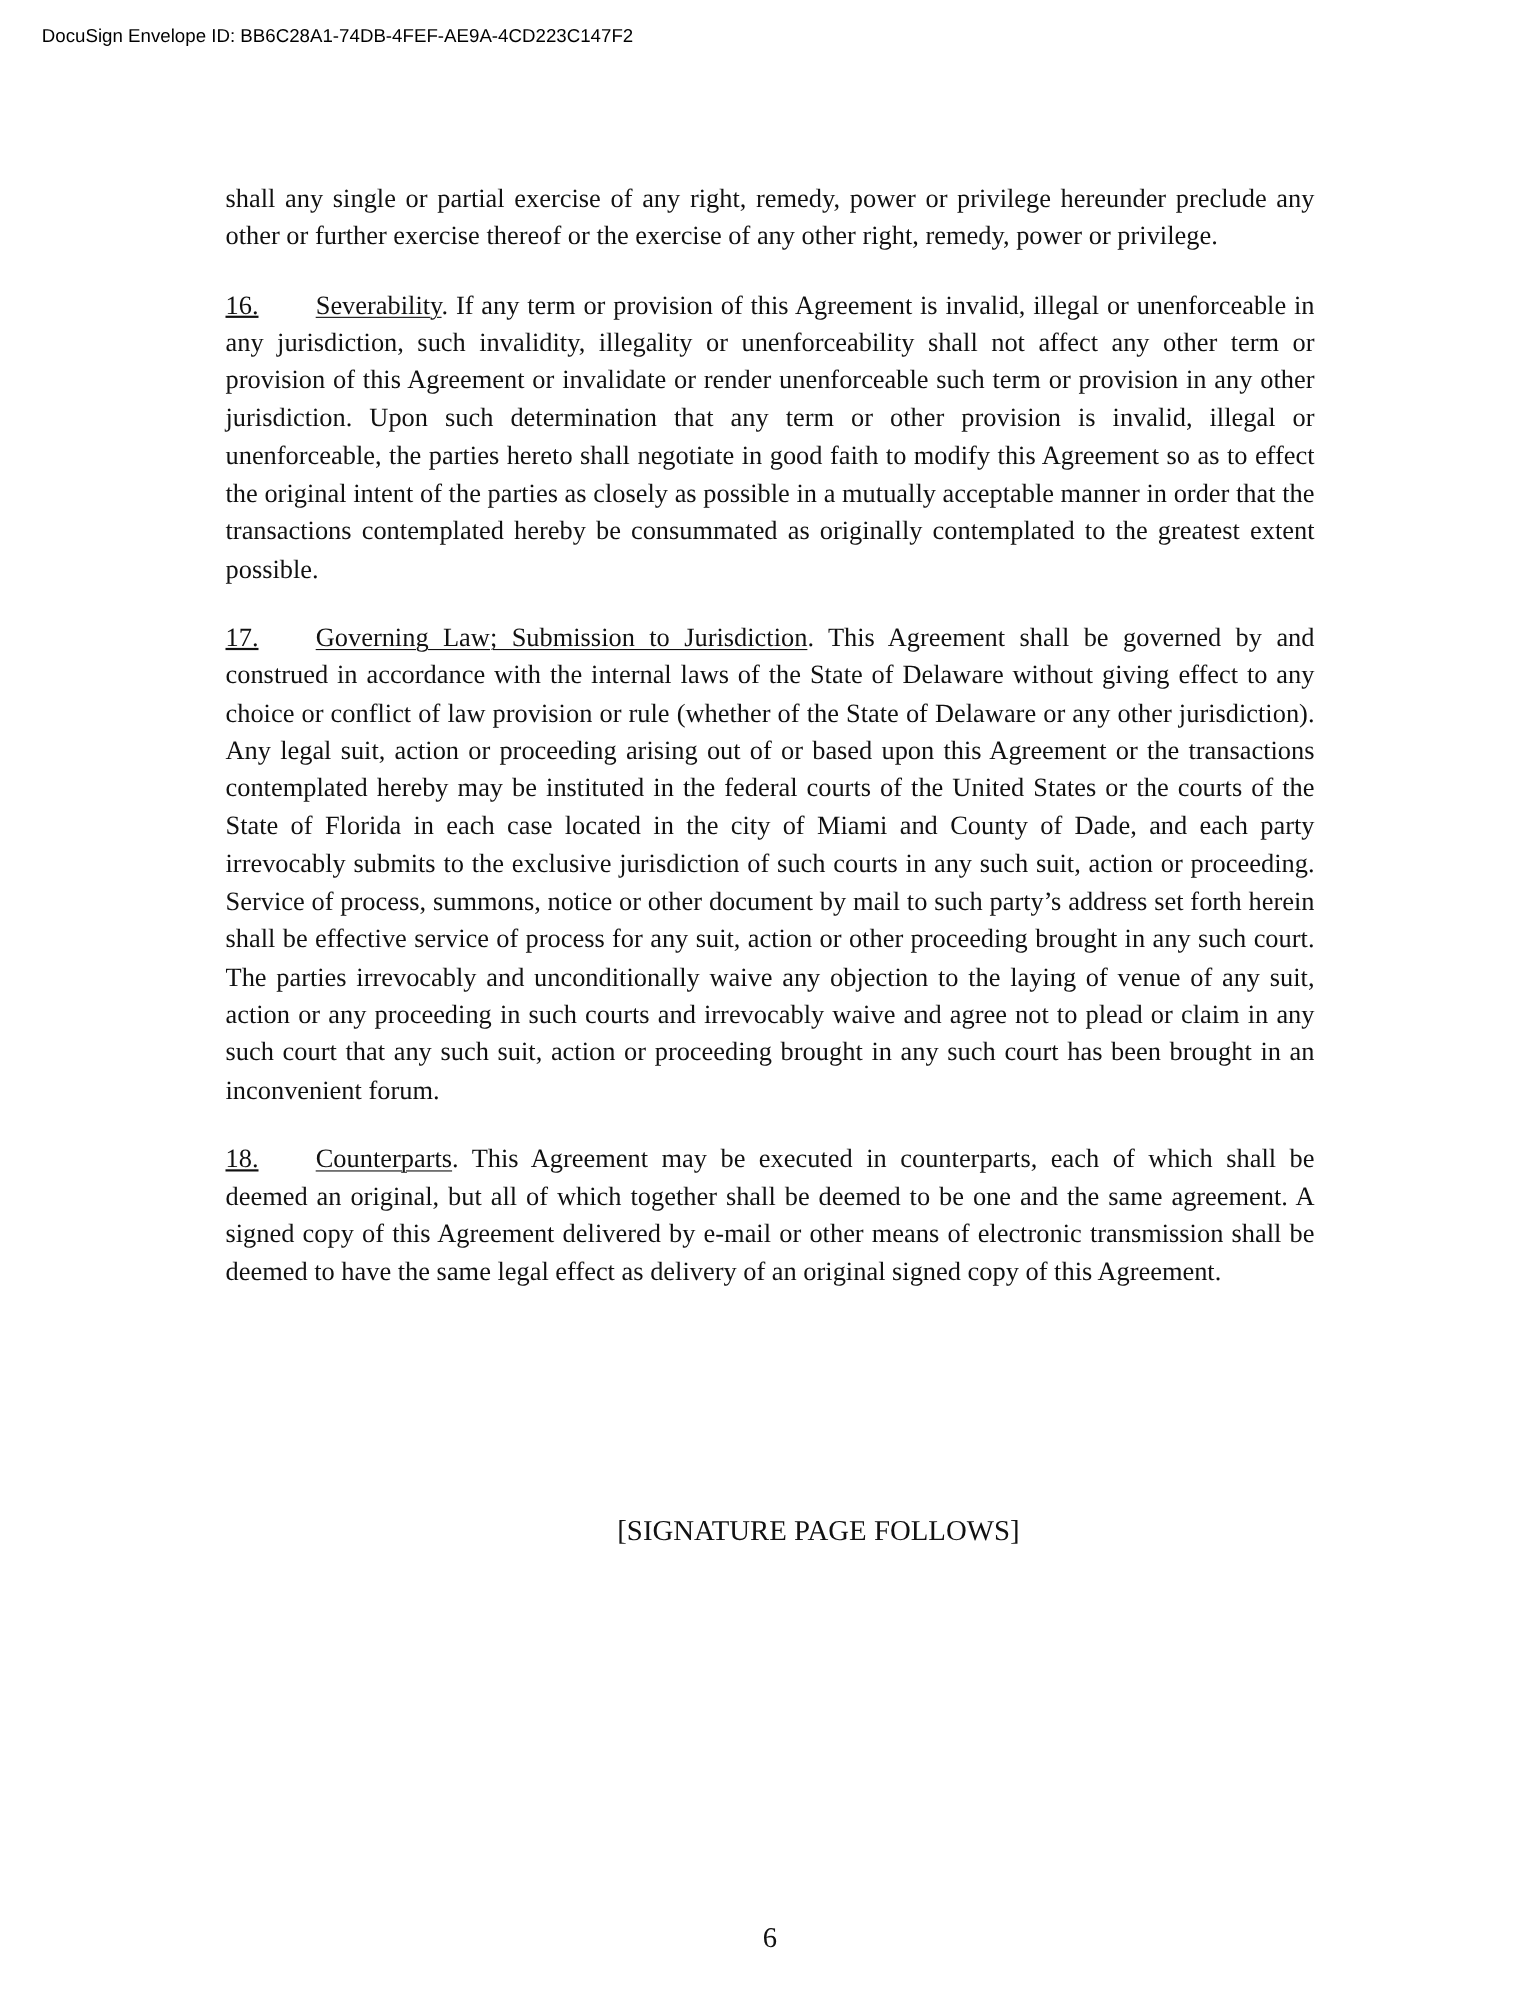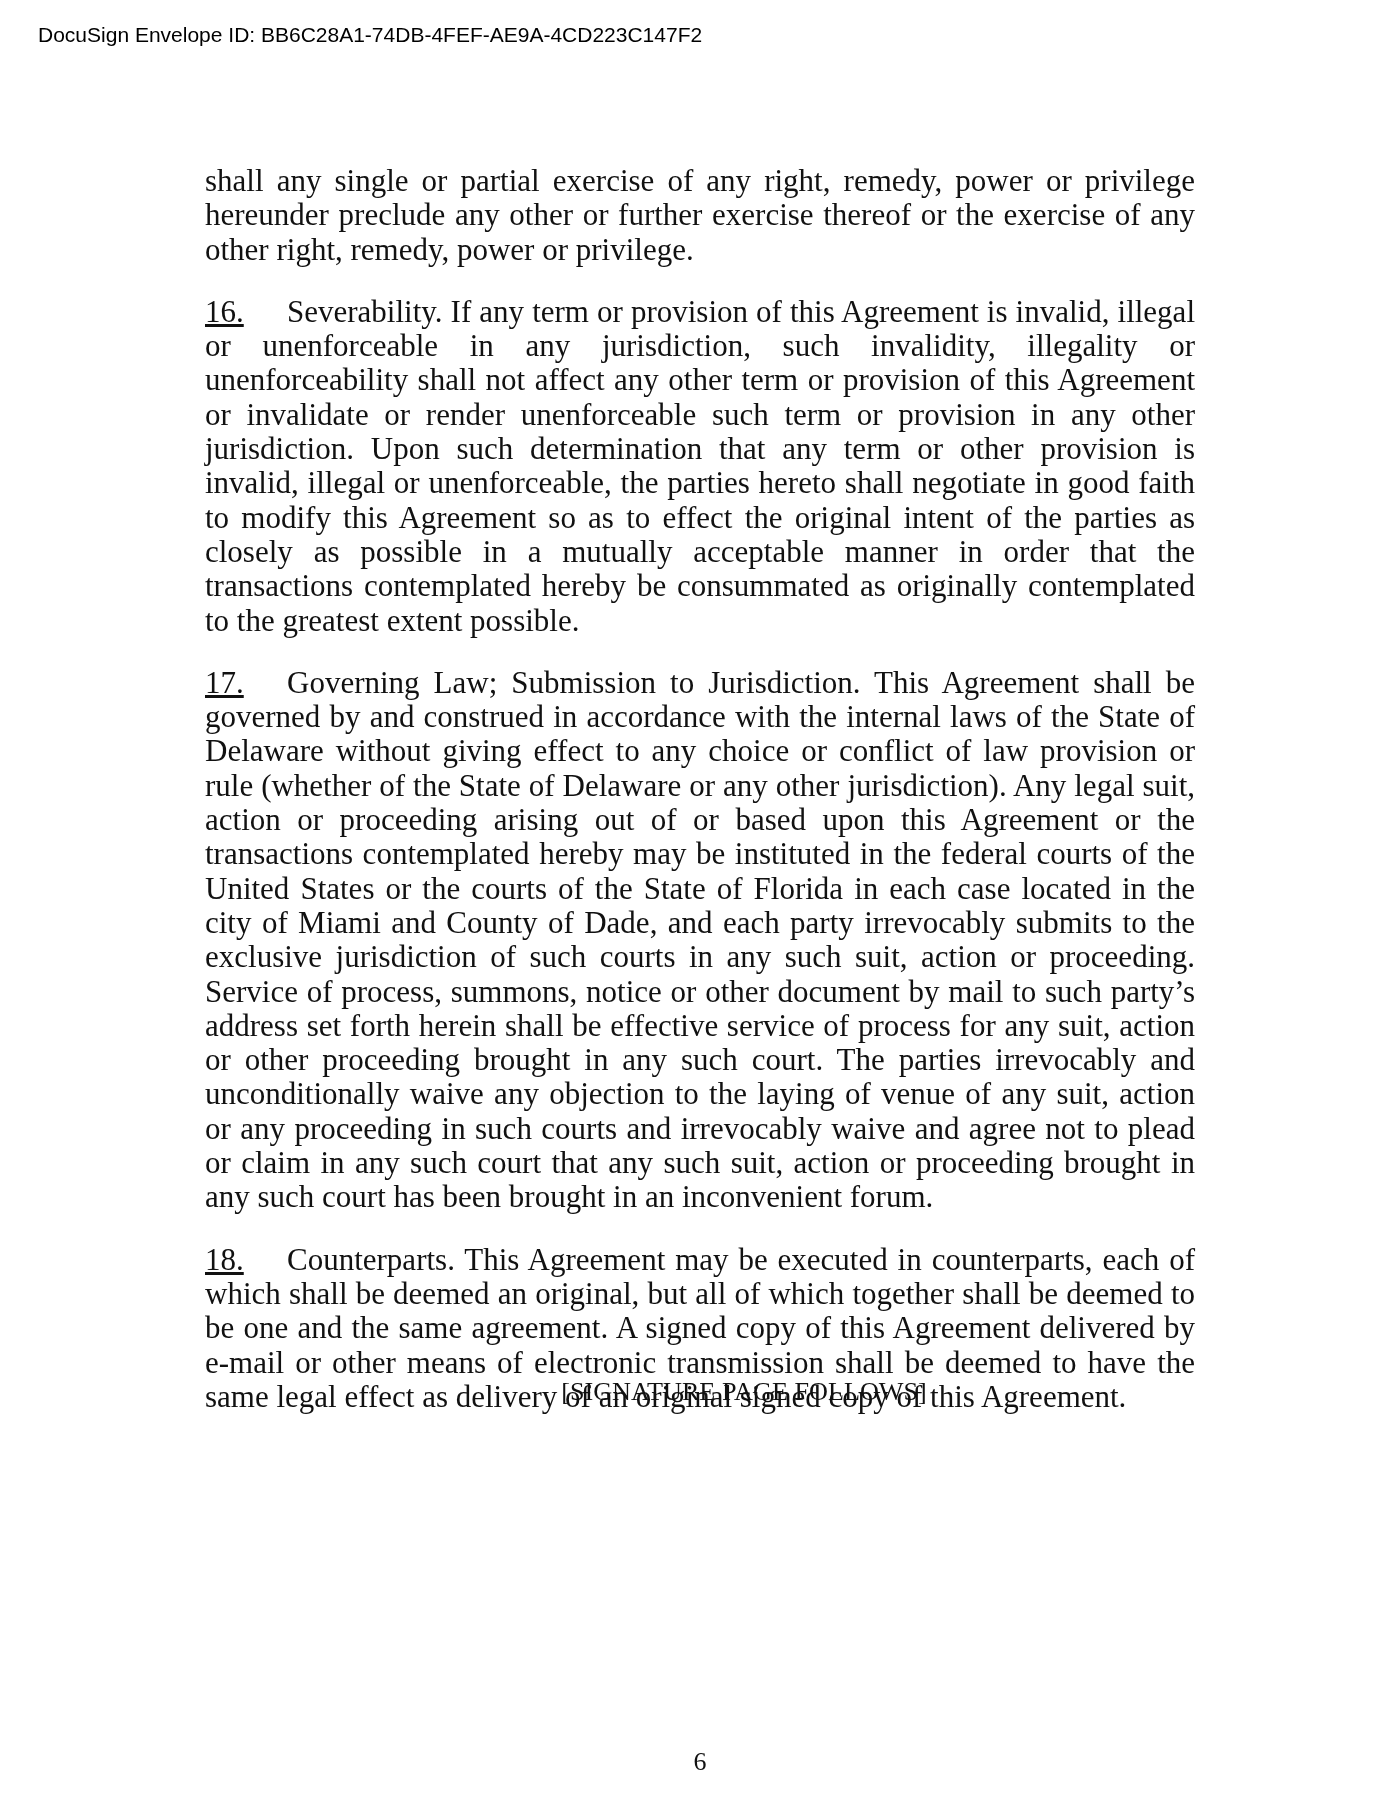--- a/index.html
+++ b/index.html
@@ -12,45 +12,46 @@
     height: 1814px;
     position: relative;
     overflow: hidden;
     color: #111111;
   }
   .envelope-id {
     position: absolute;
     left: 38px;
     top: 23px;
     font-family: "Liberation Sans", sans-serif;
-    font-size: 21px;
+    font-size: 17px;
     color: #000000;
     white-space: nowrap;
   }
   .doc-body {
     position: absolute;
     left: 205px;
     top: 164px;
     width: 990px;
     font-family: "Liberation Serif", serif;
-    font-size: 31px;
+    font-size: 24px;
     line-height: 34.3px;
     color: #111111;
   }
   .para {
     margin: 0 0 28px 0;
     text-align: justify;
     text-align-last: left;
   }
   .sec-num {
     display: inline-block;
     width: 82px;
     text-decoration: underline;
   }
   .sec-heading {
+    text-decoration: underline;
     text-underline-offset: 3px;
     text-decoration-thickness: 1px;
   }
   .signature-follows {
     position: absolute;
     left: 0;
     width: 1400px;
     top: 1377px;
     text-align: center;
     font-family: "Liberation Serif", serif;

